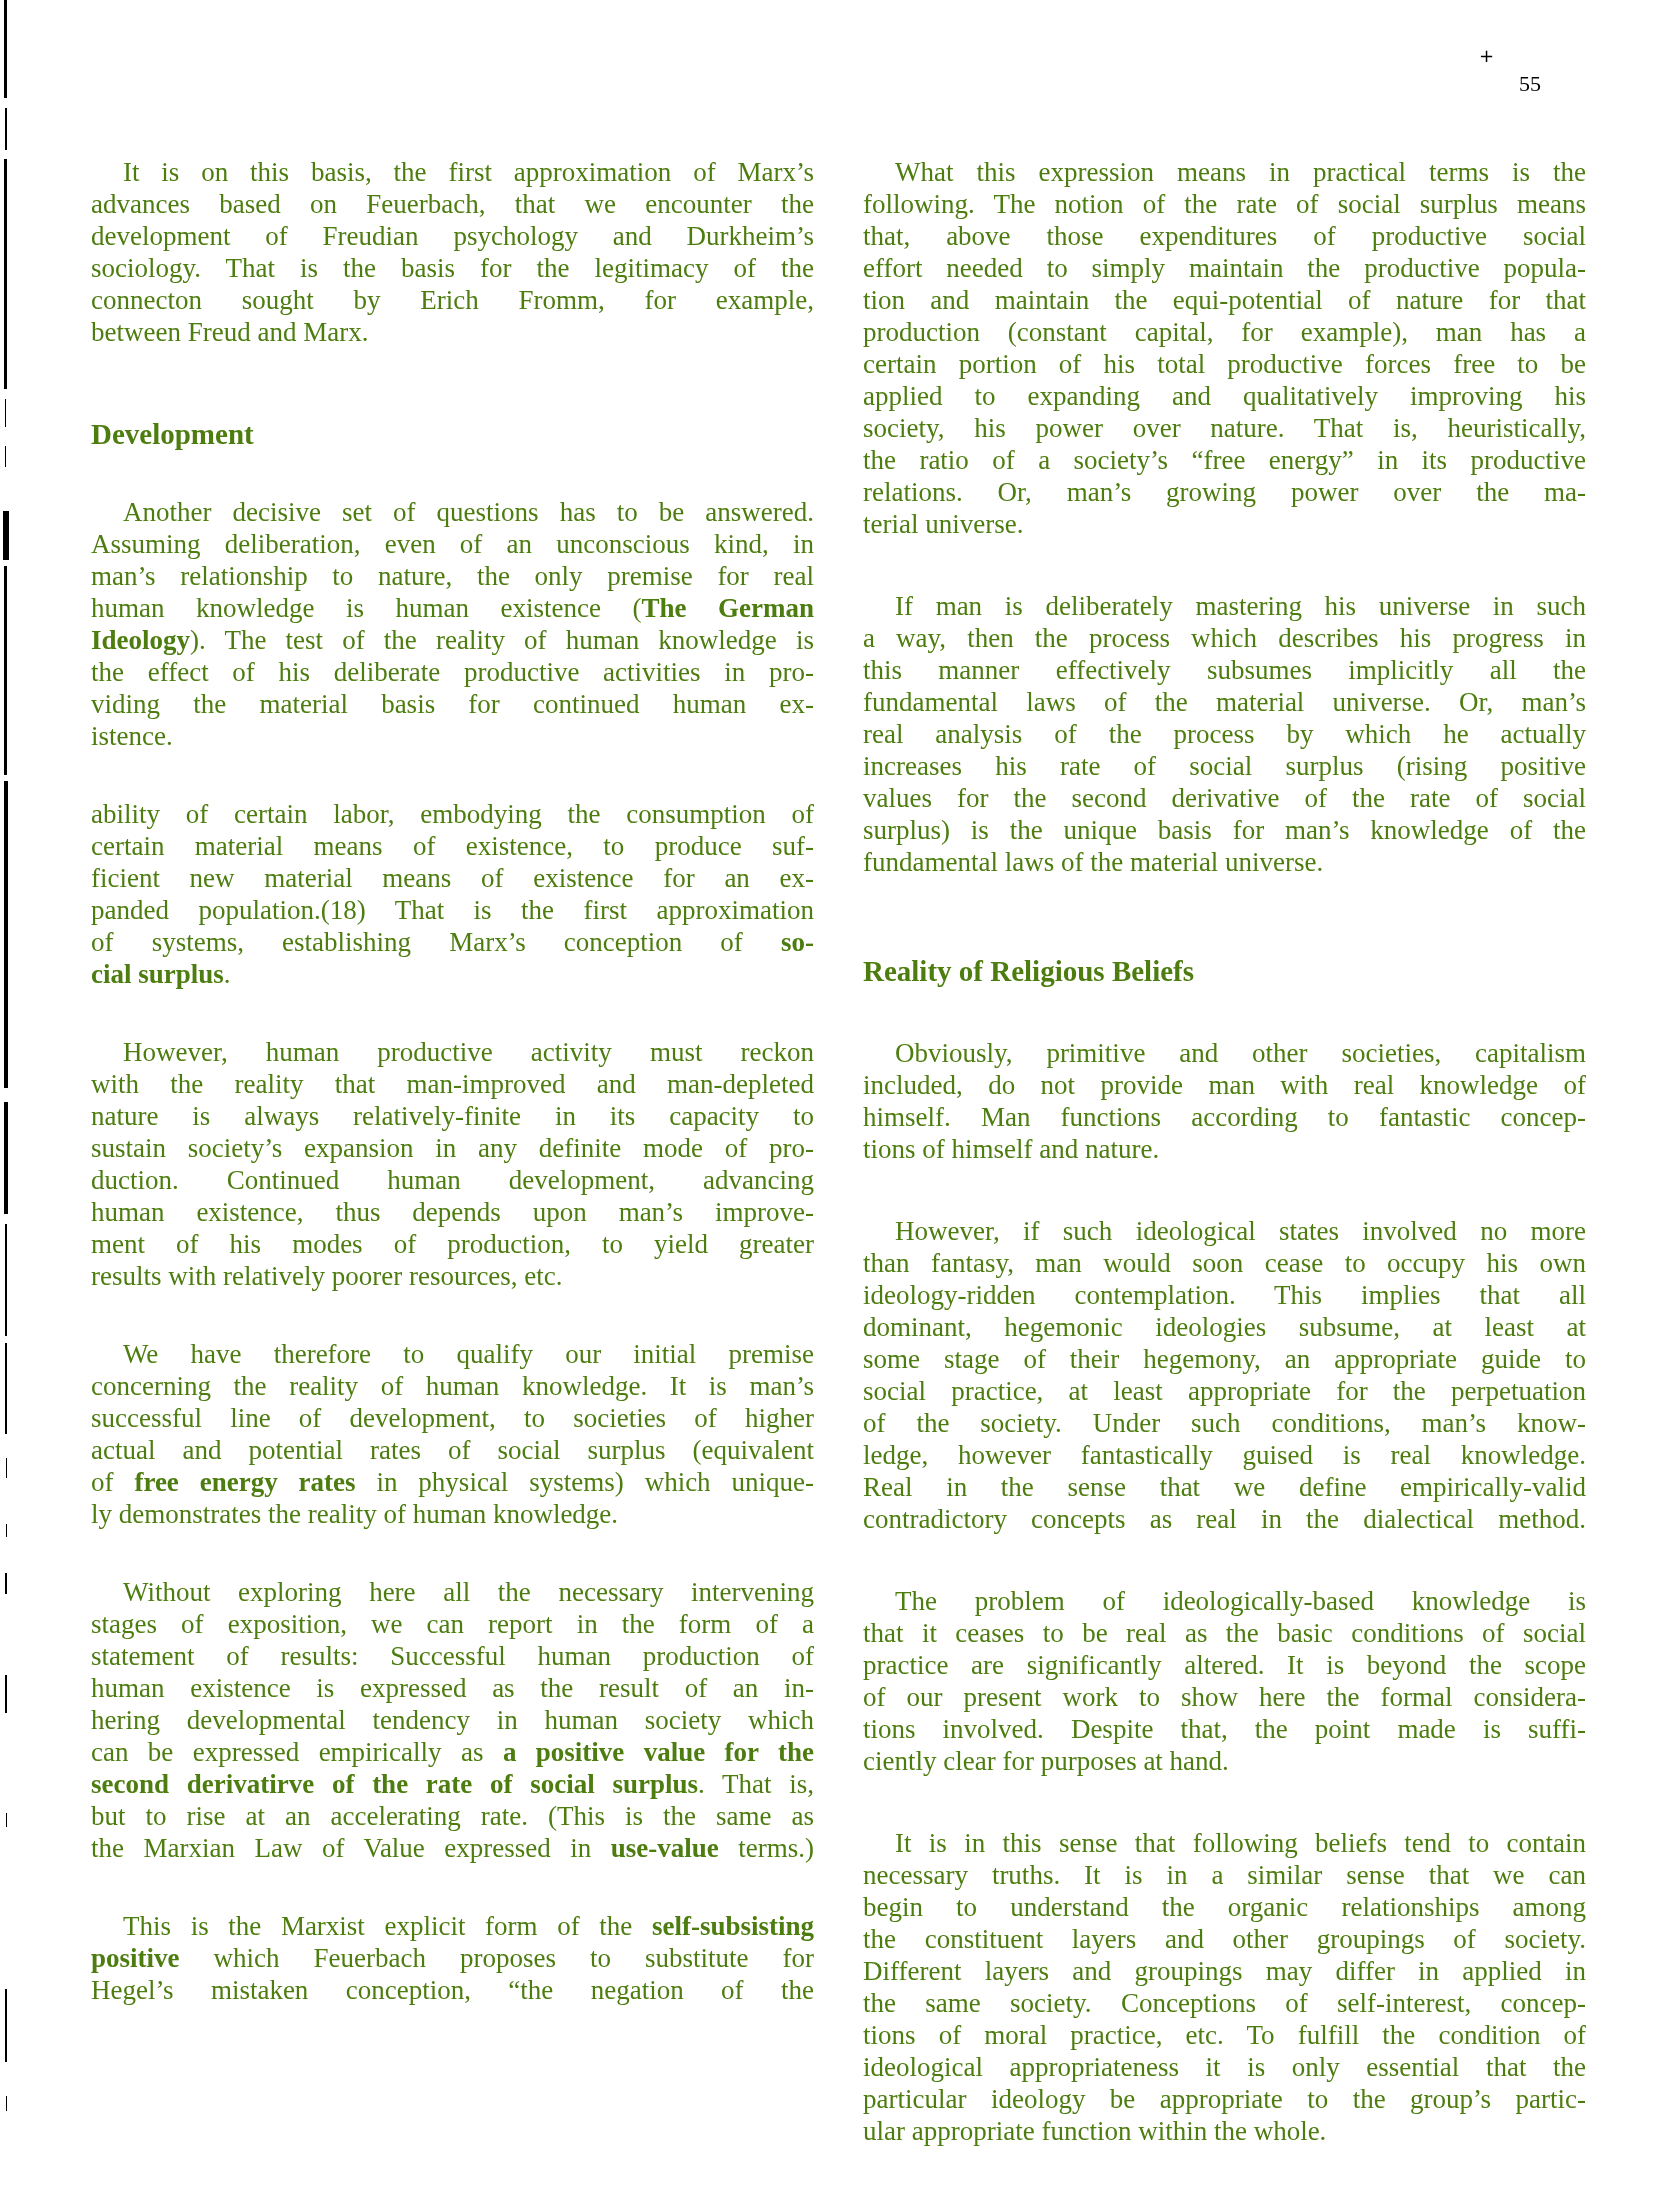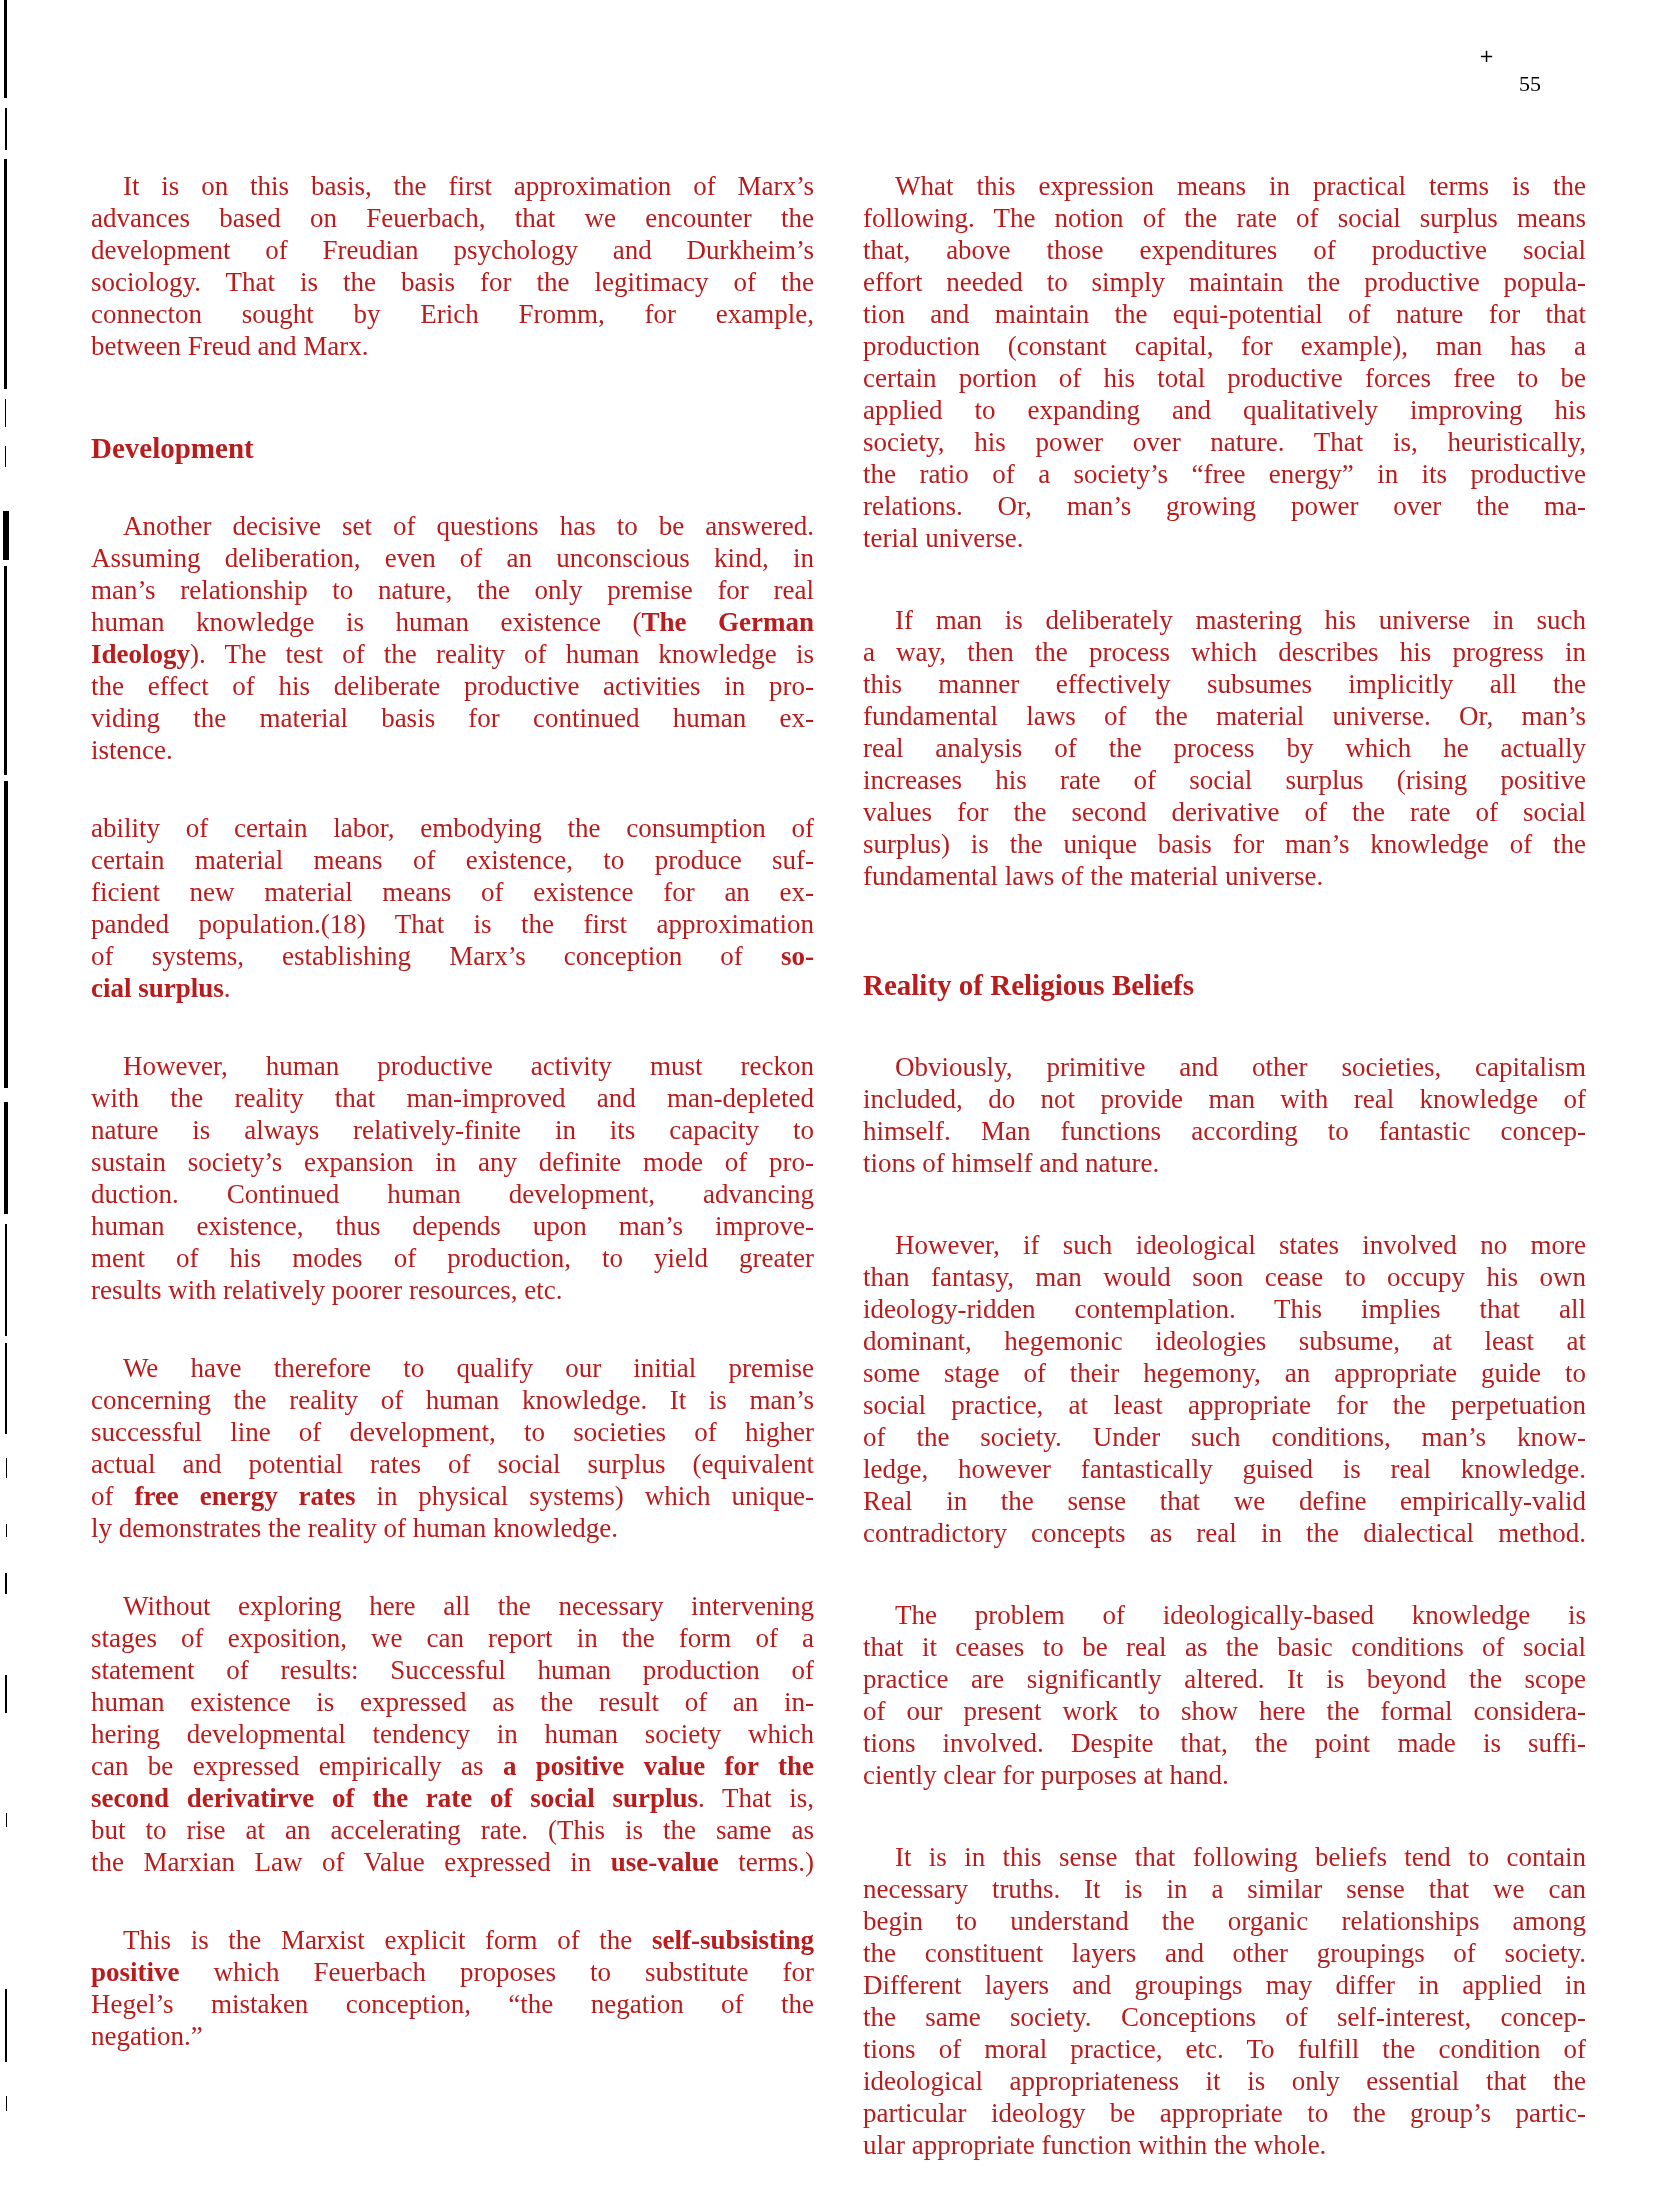--- a/index.html
+++ b/index.html
@@ -31,25 +31,25 @@
   .corner-mark {
     position: absolute;
     left: 1479px;
     top: 45px;
     font-size: 18px;
     color: #000;
     font-family: "DejaVu Sans", sans-serif;
   }
   .col {
     position: absolute;
-    top: 170px;
+    top: 156px;
     width: 723px;
     font-size: 27px;
     line-height: 32px;
-    color: #b91c1c;
+    color: #4d7c0f;
   }
   .col-left  { left: 91px; }
   .col-right { left: 863px; }
 
   .block { margin-top: 46px; }
   .col-right .block { margin-top: 50px; }
   .block:first-child { margin-top: 0; }
   .heading {
     margin-top: 70px;
     font-weight: 700;
@@ -136,21 +136,20 @@
         <div class="line"><span>hering developmental tendency in human society which</span></div>
         <div class="line"><span>can be expressed empirically as </span><b>a positive value for the</b></div>
         <div class="line"><b>second derivatirve of the rate of social surplus</b><span>. That is,</span></div>
         <div class="line"><span>but to rise at an accelerating rate. (This is the same as</span></div>
         <div class="line"><span>the Marxian Law of Value expressed in </span><b>use-value</b><span> terms.)</span></div>
       </div>
       <div class="block para">
         <div class="line indent"><span>This is the Marxist explicit form of the </span><b>self-subsisting</b></div>
         <div class="line"><b>positive</b><span> which Feuerbach proposes to substitute for</span></div>
         <div class="line"><span>Hegel’s mistaken conception, “the negation of the</span></div>
-        <div class="line last"><span>negation.”</span></div>
       </div>
     </div>
   <div class="col col-right">
       <div class="block para">
         <div class="line indent"><span>What this expression means in practical terms is the</span></div>
         <div class="line"><span>following. The notion of the rate of social surplus means</span></div>
         <div class="line"><span>that, above those expenditures of productive social</span></div>
         <div class="line"><span>effort needed to simply maintain the productive popula-</span></div>
         <div class="line"><span>tion and maintain the equi-potential of nature for that</span></div>
         <div class="line"><span>production (constant capital, for example), man has a</span></div>

